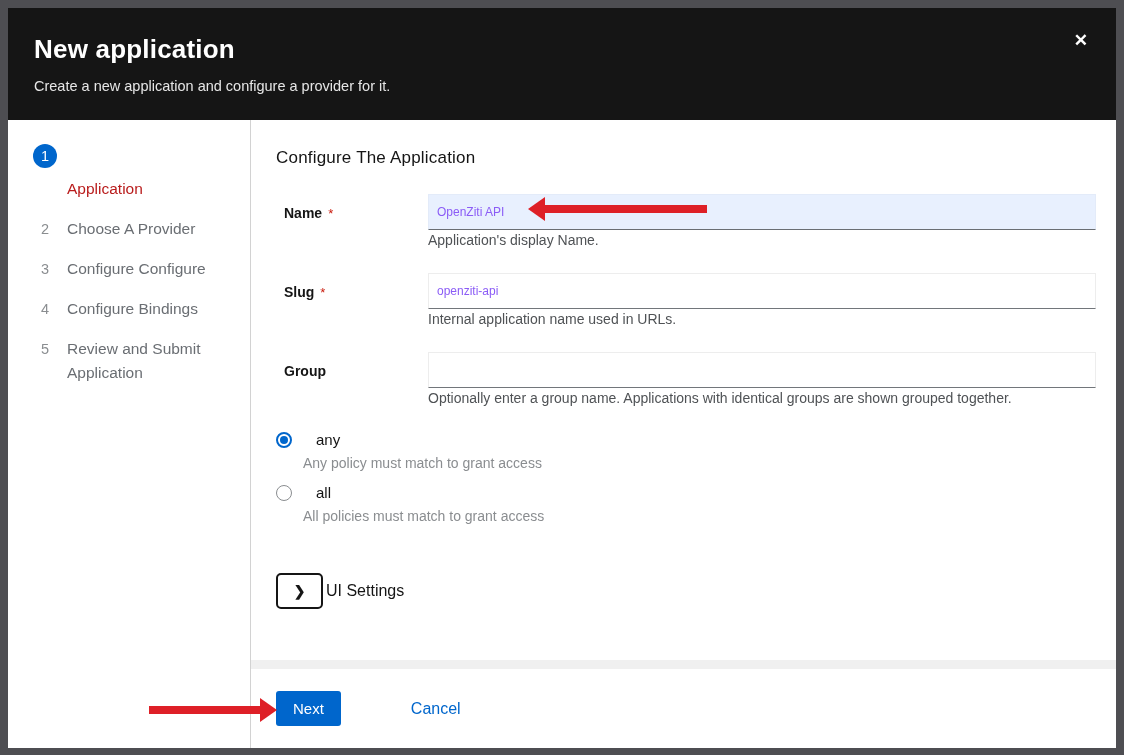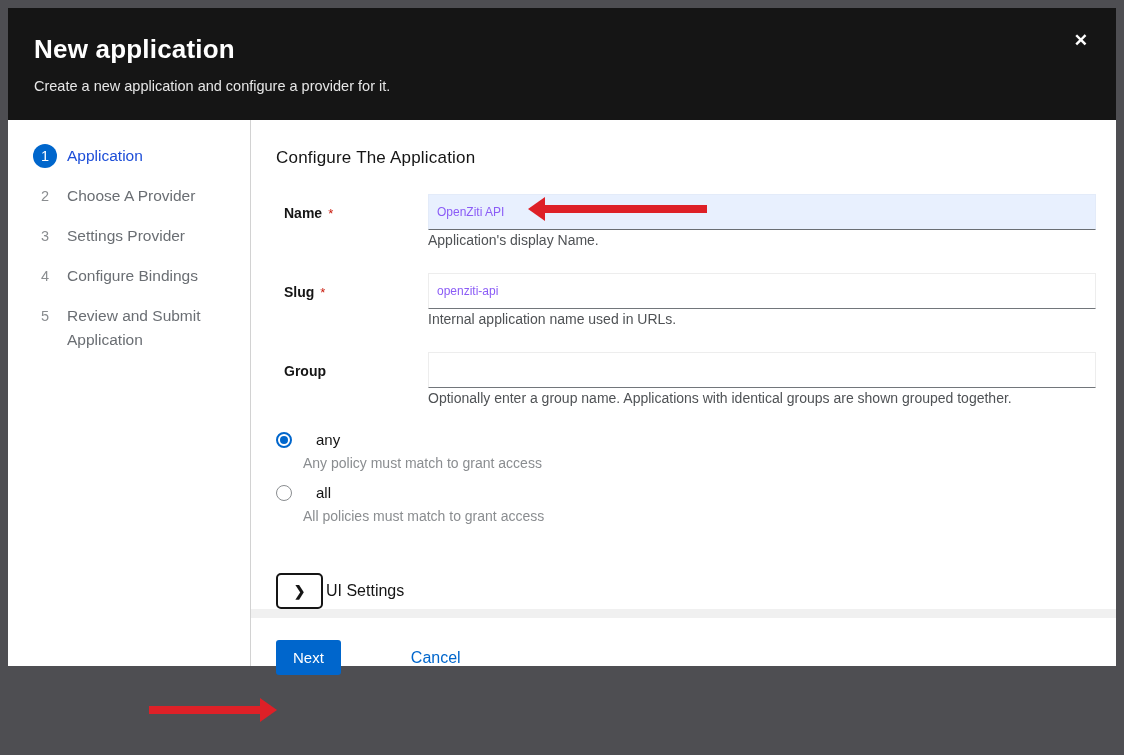--- a/index.html
+++ b/index.html
@@ -7,21 +7,21 @@
   body {
     font-family:"Liberation Sans", sans-serif;
     background:#4e4e52;
     position:relative;
     overflow:hidden;
   }
 
   
   .modal {
     position:absolute; left:8px; top:8px;
-    width:1108px; height:658px;
+    width:1108px; height:740px;
     background:#ffffff;
     display:flex; flex-direction:column;
   }
 
   
   .modal-header {
     height:112px; flex:0 0 112px;
     background:#151515; color:#fff;
     padding:26px 26px 0 26px;
     position:relative;
@@ -52,21 +52,21 @@
     text-align:center; line-height:24px;
     font-size:14.5px; color:#8a8d90;
   }
   .step-label {
     margin-left:10px; font-size:15.5px; color:#6a6e73;
     line-height:24px; max-width:160px;
   }
   .step.active .step-num {
     background:#0066cc; color:#fff; border-radius:50%;
   }
-  .step.active .step-label { color:#1d4ed8; }
+  .step.active .step-label { color:#b91c1c;margin-top:33px; }
 
   
   .wizard-right { flex:1; display:flex; flex-direction:column; min-width:0; }
   .wizard-main { flex:1; padding:28px 20px 0 25px; }
   .content-heading {
     font-size:17px; font-weight:500; color:#151515;
     line-height:20px; margin-bottom:26px; letter-spacing:0.2px;
   }
 
   .form-row { display:flex; margin-bottom:25px; }
@@ -162,21 +162,21 @@
       <div class="step active">
         <span class="step-num">1</span>
         <span class="step-label">Application</span>
       </div>
       <div class="step">
         <span class="step-num">2</span>
         <span class="step-label">Choose A Provider</span>
       </div>
       <div class="step">
         <span class="step-num">3</span>
-        <span class="step-label">Settings Provider</span>
+        <span class="step-label">Configure Configure</span>
       </div>
       <div class="step">
         <span class="step-num">4</span>
         <span class="step-label">Configure Bindings</span>
       </div>
       <div class="step">
         <span class="step-num">5</span>
         <span class="step-label">Review and Submit Application</span>
       </div>
     </nav>

